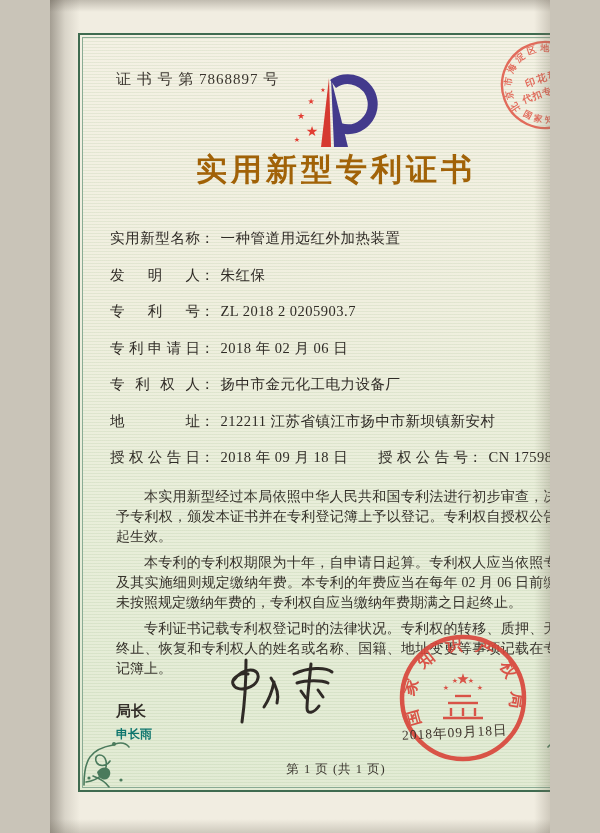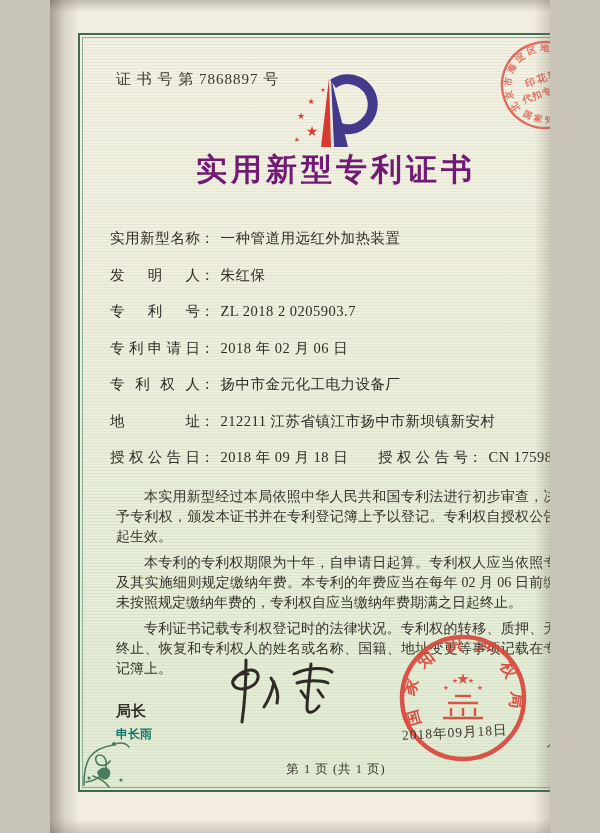--- a/index.html
+++ b/index.html
@@ -14,21 +14,21 @@
      background:repeating-linear-gradient(180deg,rgba(120,160,100,0.12) 0 1px,transparent 1px 3px);}
   
   .edge{position:absolute;pointer-events:none;z-index:50;}
   .edge-left{left:0;top:0;bottom:0;width:30px;background:linear-gradient(90deg,rgba(70,62,52,.45),rgba(70,62,52,.14) 50%,transparent);}
   .edge-top{left:0;top:0;right:0;height:12px;background:linear-gradient(180deg,rgba(70,62,52,.28),transparent);}
   .edge-right{right:0;top:0;bottom:0;width:16px;background:linear-gradient(270deg,rgba(120,110,95,.28),transparent);}
   .edge-bottom{left:0;bottom:0;right:0;height:14px;background:linear-gradient(0deg,rgba(100,92,78,.25),transparent);}
 
   .cert-no{position:absolute;left:66px;top:70px;font-size:15px;letter-spacing:1px;color:#3a352e;}
   .title{position:absolute;left:28px;top:149px;width:516px;text-align:center;
-         font-size:31px;font-weight:bold;letter-spacing:4px;color:#701a75;}
+         font-size:31px;font-weight:bold;letter-spacing:4px;color:#a16207;}
 
   .fields{position:absolute;left:60px;top:229px;width:484px;font-size:14.5px;}
   .row{position:relative;height:22px;margin-bottom:14.5px;white-space:nowrap;}
   .lbl{display:inline-block;width:90px;text-align:justify;text-align-last:justify;}
   .colon{display:inline-block;margin-right:6px;}
   .val{letter-spacing:0.5px;}
   .pair2{position:absolute;left:268px;top:0;}
 
   .body-text{position:absolute;left:60px;top:481px;width:482px;font-size:14px;
              line-height:20px;text-align:justify;color:#36322b;}

